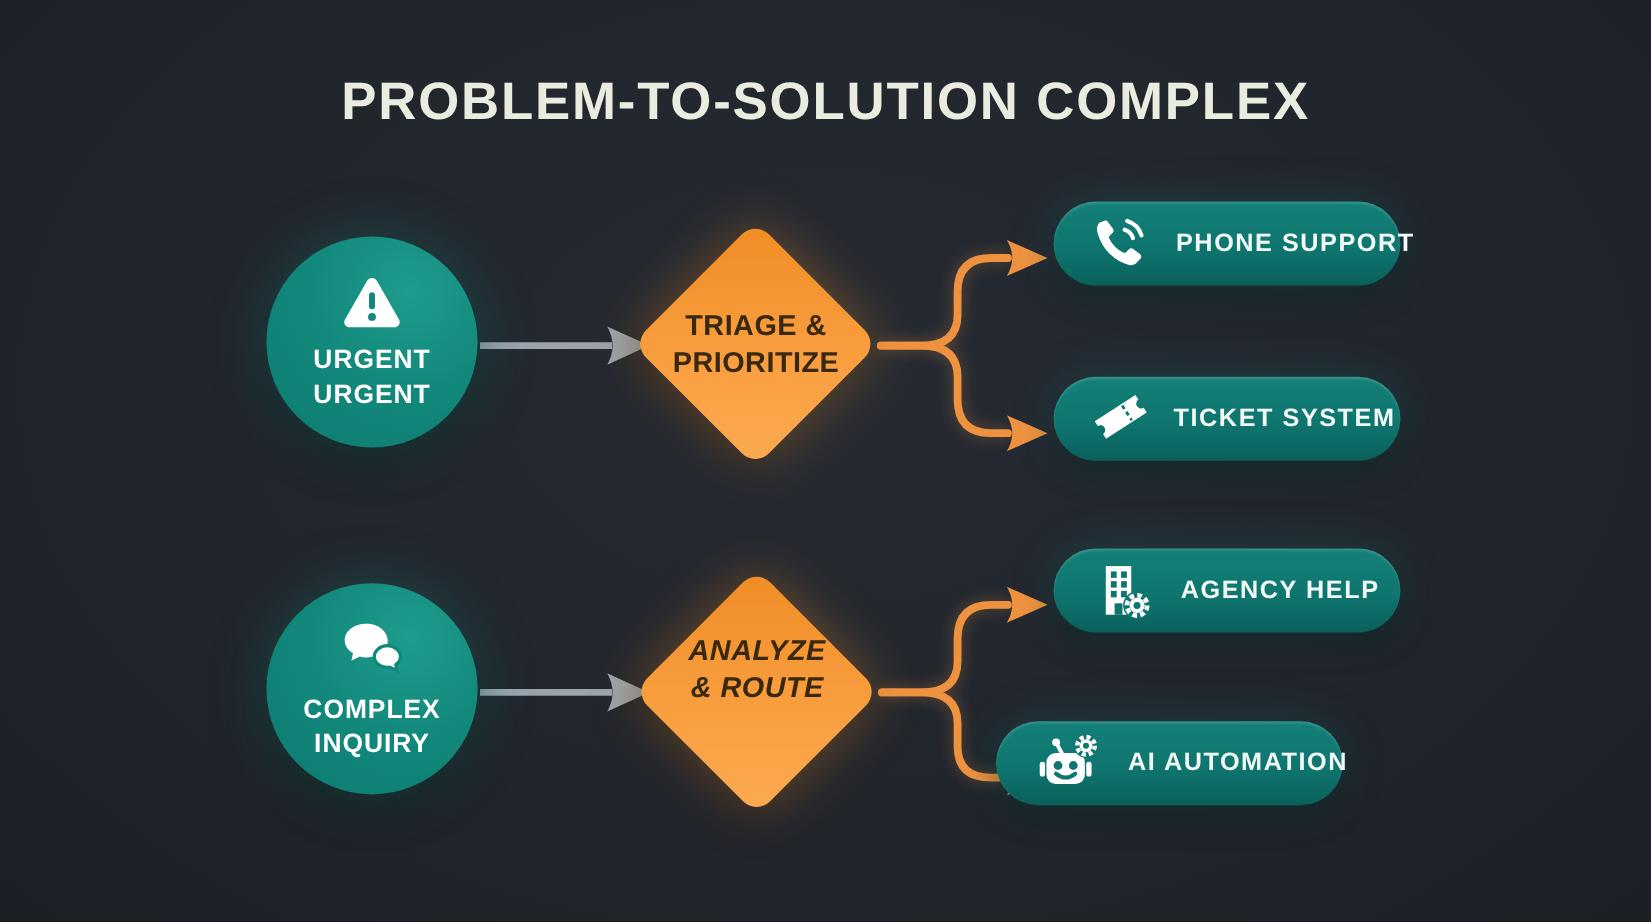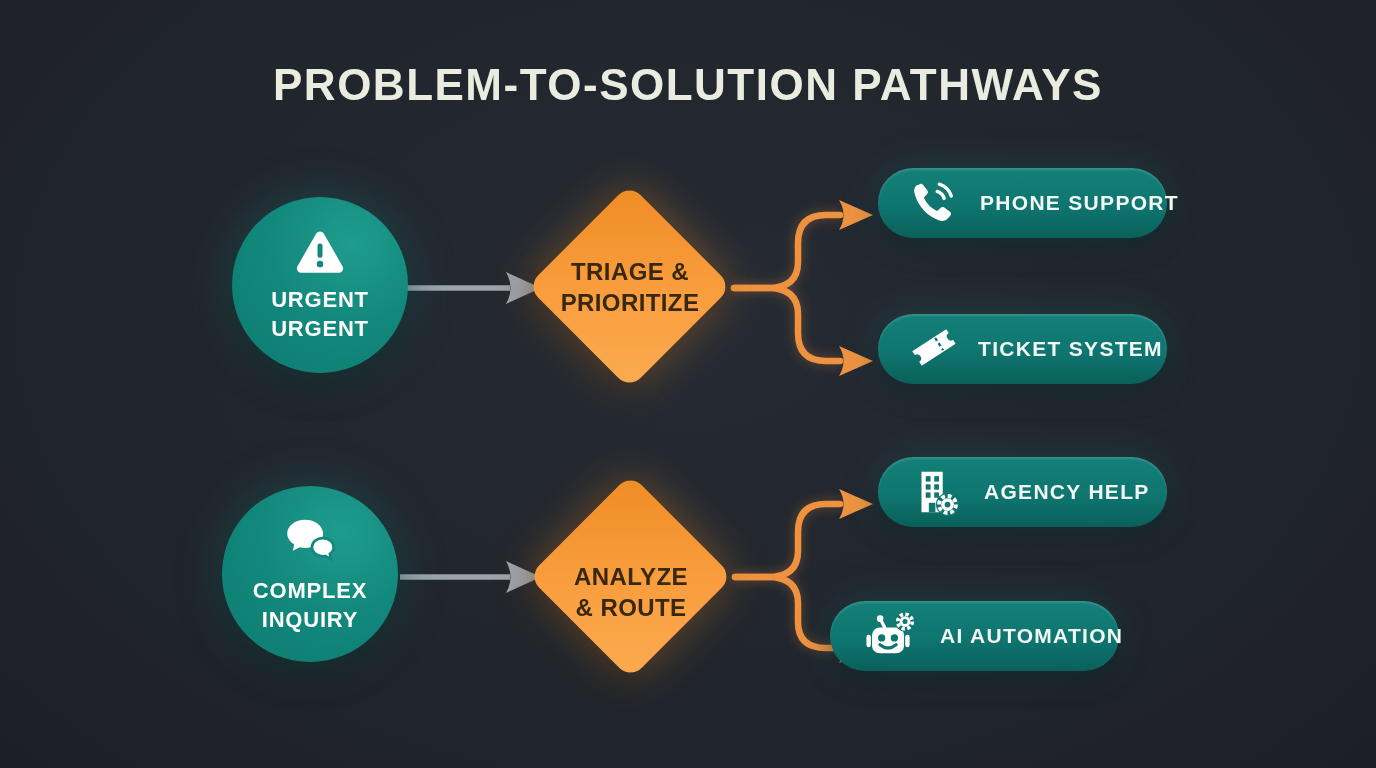--- a/index.html
+++ b/index.html
@@ -47,21 +47,21 @@
   }
   .pill-label { color:#f2f8f6; font-size:21px; font-weight:700; letter-spacing:1.3px; white-space:nowrap; }
   .icon { display:flex; align-items:center; justify-content:center; }
   .connectors { position:absolute; left:0; top:0; }
 </style>
 </head>
 <body>
 
 <div class="canvas">
 
-  <div class="title">PROBLEM-TO-SOLUTION PATHWAYS</div>
+  <div class="title">PROBLEM-TO-SOLUTION COMPLEX</div>
 
   <svg class="connectors" width="1376" height="768">
 
     <g stroke="#9ba3ab" stroke-width="5.5" fill="none">
       <line x1="400" y1="288" x2="510" y2="288"></line>
       <line x1="400" y1="577" x2="510" y2="577"></line>
     </g>
     <g fill="#9ba3ab" stroke="none">
       <path d="M506 272 L541 288 L506 304 Q515 288 506 272 Z"></path>
       <path d="M506 561 L541 577 L506 593 Q515 577 506 561 Z"></path>
@@ -74,21 +74,21 @@
       <path d="M735 577 L768 577 Q798 577 798 603 L798 622 Q798 648 826 648 L840 648"></path>
     </g>
     <g fill="#ef9240" stroke="none">
       <path d="M839 200 L873 215 L839 230 Q848 215 839 200 Z"></path>
       <path d="M839 346 L873 361 L839 376 Q848 361 839 346 Z"></path>
       <path d="M839 489 L873 504 L839 519 Q848 504 839 489 Z"></path>
       <path d="M839 633 L873 648 L839 663 Q848 648 839 633 Z"></path>
     </g>
   </svg>
 
-  <div class="circle-node" style="left:232px; top:197px;">
+  <div class="circle-node" style="left:222px; top:197px;">
     <span class="icon">
       <svg width="54" height="50" viewBox="0 0 28 26">
         <path d="M14 2.4 c.9 0 1.7.5 2.1 1.2 l9.6 16.8 c.9 1.5 -.2 3.4 -2 3.4 H4.3 c-1.8 0 -2.9 -1.9 -2 -3.4 L11.9 3.6 c.4 -.7 1.2 -1.2 2.1 -1.2 Z" fill="#ffffff"></path>
         <rect x="12.7" y="8.6" width="2.6" height="7.4" rx="1.3" fill="#11887b"></rect>
         <circle cx="14" cy="19.3" r="1.7" fill="#11887b"></circle>
       </svg>
     </span>
     <div class="node-label">
       <span>URGENT</span>
       <span>URGENT</span>
@@ -131,21 +131,21 @@
         <path d="M21.6 12.5 c-3.1 0 -5.6 2.1 -5.6 4.7 0 2.6 2.5 4.7 5.6 4.7 .4 0 .8 0 1.2 -.1 l3 1.5 -.5 -2.6 c1.3 -.9 2 -2.1 2 -3.5 0 -2.6 -2.5 -4.7 -5.7 -4.7 Z" fill="#ffffff" stroke="#11887b" stroke-width="1.4"></path>
       </svg>
     </span>
     <div class="node-label">
       <span>COMPLEX</span>
       <span>INQUIRY</span>
     </div>
   </div>
 
   <div class="diamond" style="left:558px; top:504px;"></div>
-  <div class="diamond-label" style="left:631px; top:592px;">
+  <div class="diamond-label" style="left:631px; top:558px;font-style:italic;">
     <span>ANALYZE</span>
     <span>&amp; ROUTE</span>
   </div>
 
   <div class="pill" style="left:878px; top:457px;">
     <span class="icon">
       <svg width="54" height="54" viewBox="0 0 28 28">
         <rect x="7" y="3.5" width="11" height="21" fill="#ffffff"></rect>
         <rect x="9.2" y="5.8" width="2.5" height="2.8" fill="#0f756f"></rect>
         <rect x="13.6" y="5.8" width="2.5" height="2.8" fill="#0f756f"></rect>

